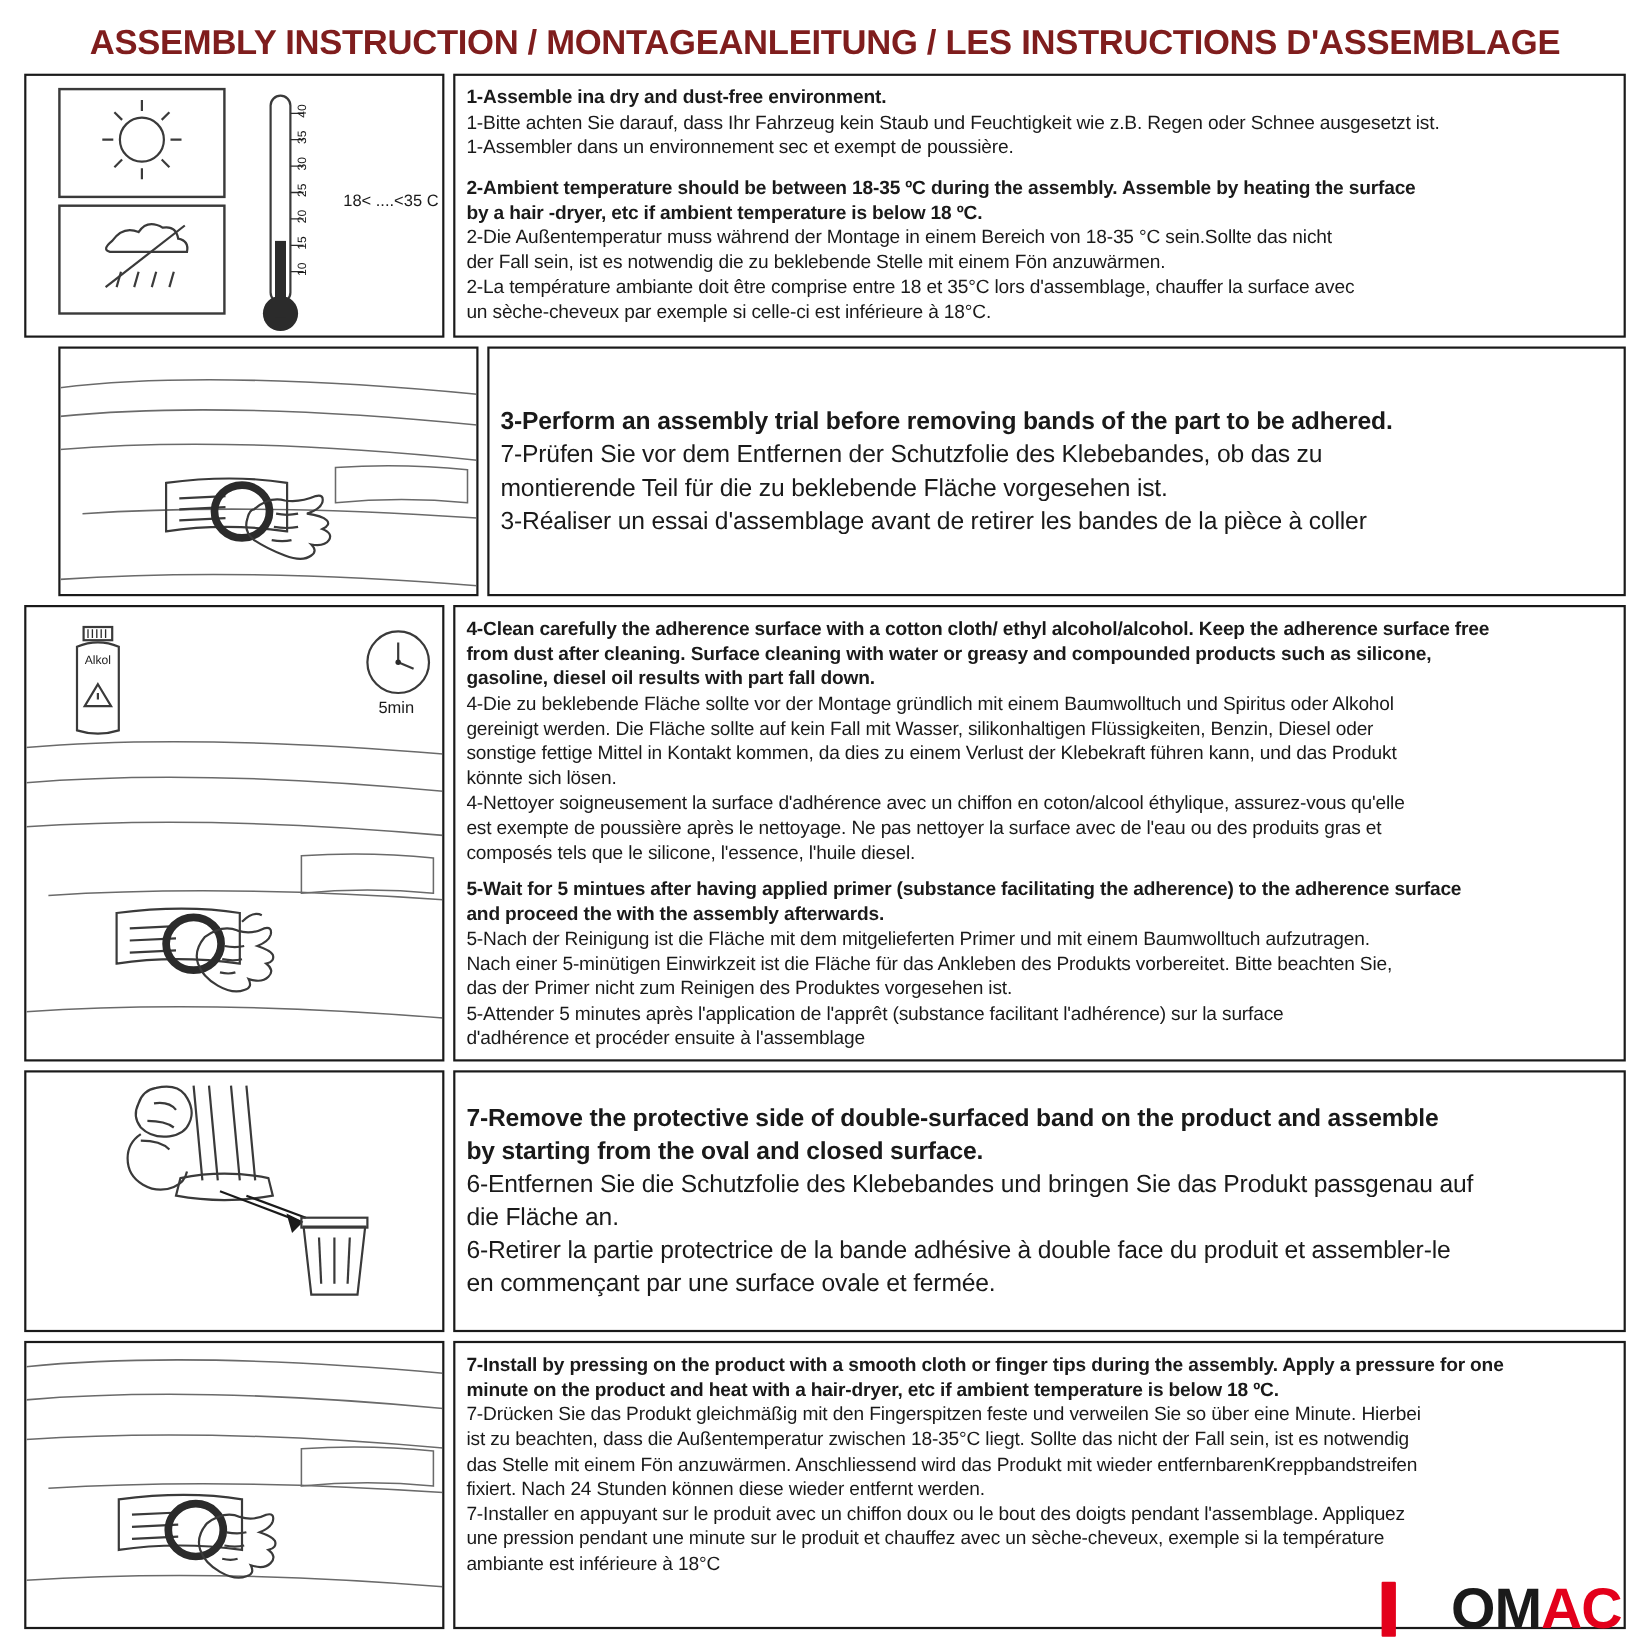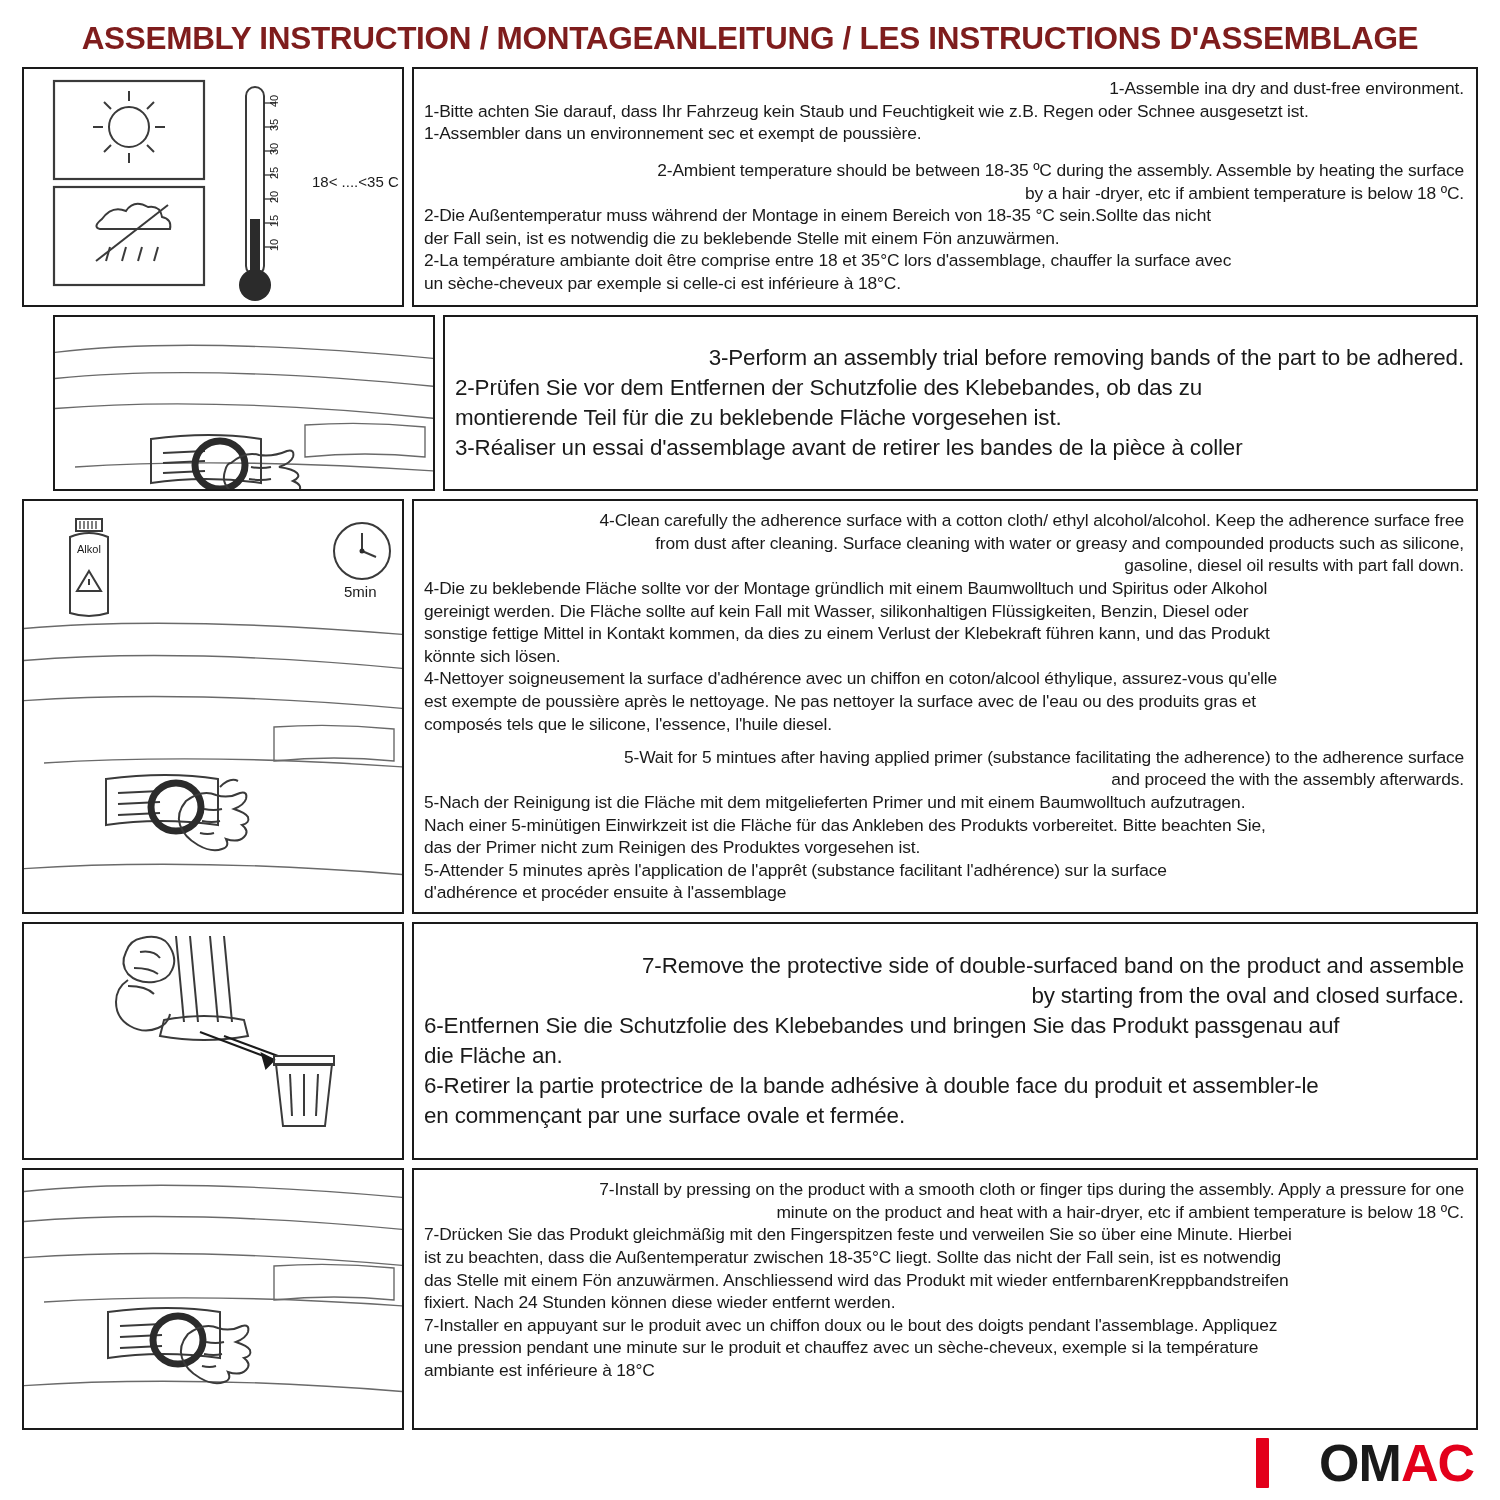--- a/index.html
+++ b/index.html
@@ -52,26 +52,26 @@
     flex-direction: column;
     justify-content: flex-start;
   }
   .txt.center { justify-content: center; }
   p { margin: 0; }
   .ln {
     font-size: 17.4px;
     line-height: 1.30;
     letter-spacing: -0.15px;
   }
-  .b { font-weight: normal; text-align: right; }
+  .b { font-weight: bold; }
   .gap { height: 14px; }
 
   
   .r1 { height: 240px; }
-  .r2 { height: 176px; padding-left: 31px; }
+  .r2 { height: 227px; padding-left: 31px; }
   .r3 { height: 415px; }
   .r4 { height: 238px; }
   .r5 { height: 262px; }
 
   
   .big .ln { font-size: 22.4px; line-height: 1.34; }
 
   
   svg { display: block; }
   .st { fill: none; stroke: #3a3a3a; stroke-width: 2; }
@@ -224,21 +224,21 @@
             <path d="M176 146 q14 -12 28 -8 q14 2 28 -4 q8 -2 6 6 q-2 6 -14 10 q14 2 18 6 q4 4 -4 8 q10 4 6 10 q-4 6 -16 4 q6 6 0 10 q-8 6 -24 0 q-16 -6 -28 -14 q-10 -8 -6 -20 q2 -8 6 -8 z"></path>
             <path d="M196 150 q10 2 20 0"></path>
             <path d="M194 162 q12 2 22 0"></path>
             <path d="M192 174 q10 2 18 0"></path>
           </g>
         </svg>
       </div>
       <div class="cell txt center big">
         <div>
           <p class="ln b">3-Perform an assembly trial before removing bands of the part to be adhered.</p>
-          <p class="ln">2-Prüfen Sie vor dem Entfernen der Schutzfolie des Klebebandes, ob das zu</p>
+          <p class="ln">7-Prüfen Sie vor dem Entfernen der Schutzfolie des Klebebandes, ob das zu</p>
           <p class="ln">montierende Teil für die zu beklebende Fläche vorgesehen ist.</p>
           <p class="ln">3-Réaliser un essai d'assemblage avant de retirer les bandes de la pièce à coller</p>
         </div>
       </div>
     </div>
 
     <div class="row r3">
       <div class="cell pic">
         <svg width="378" height="411" viewBox="0 0 378 411">
 

